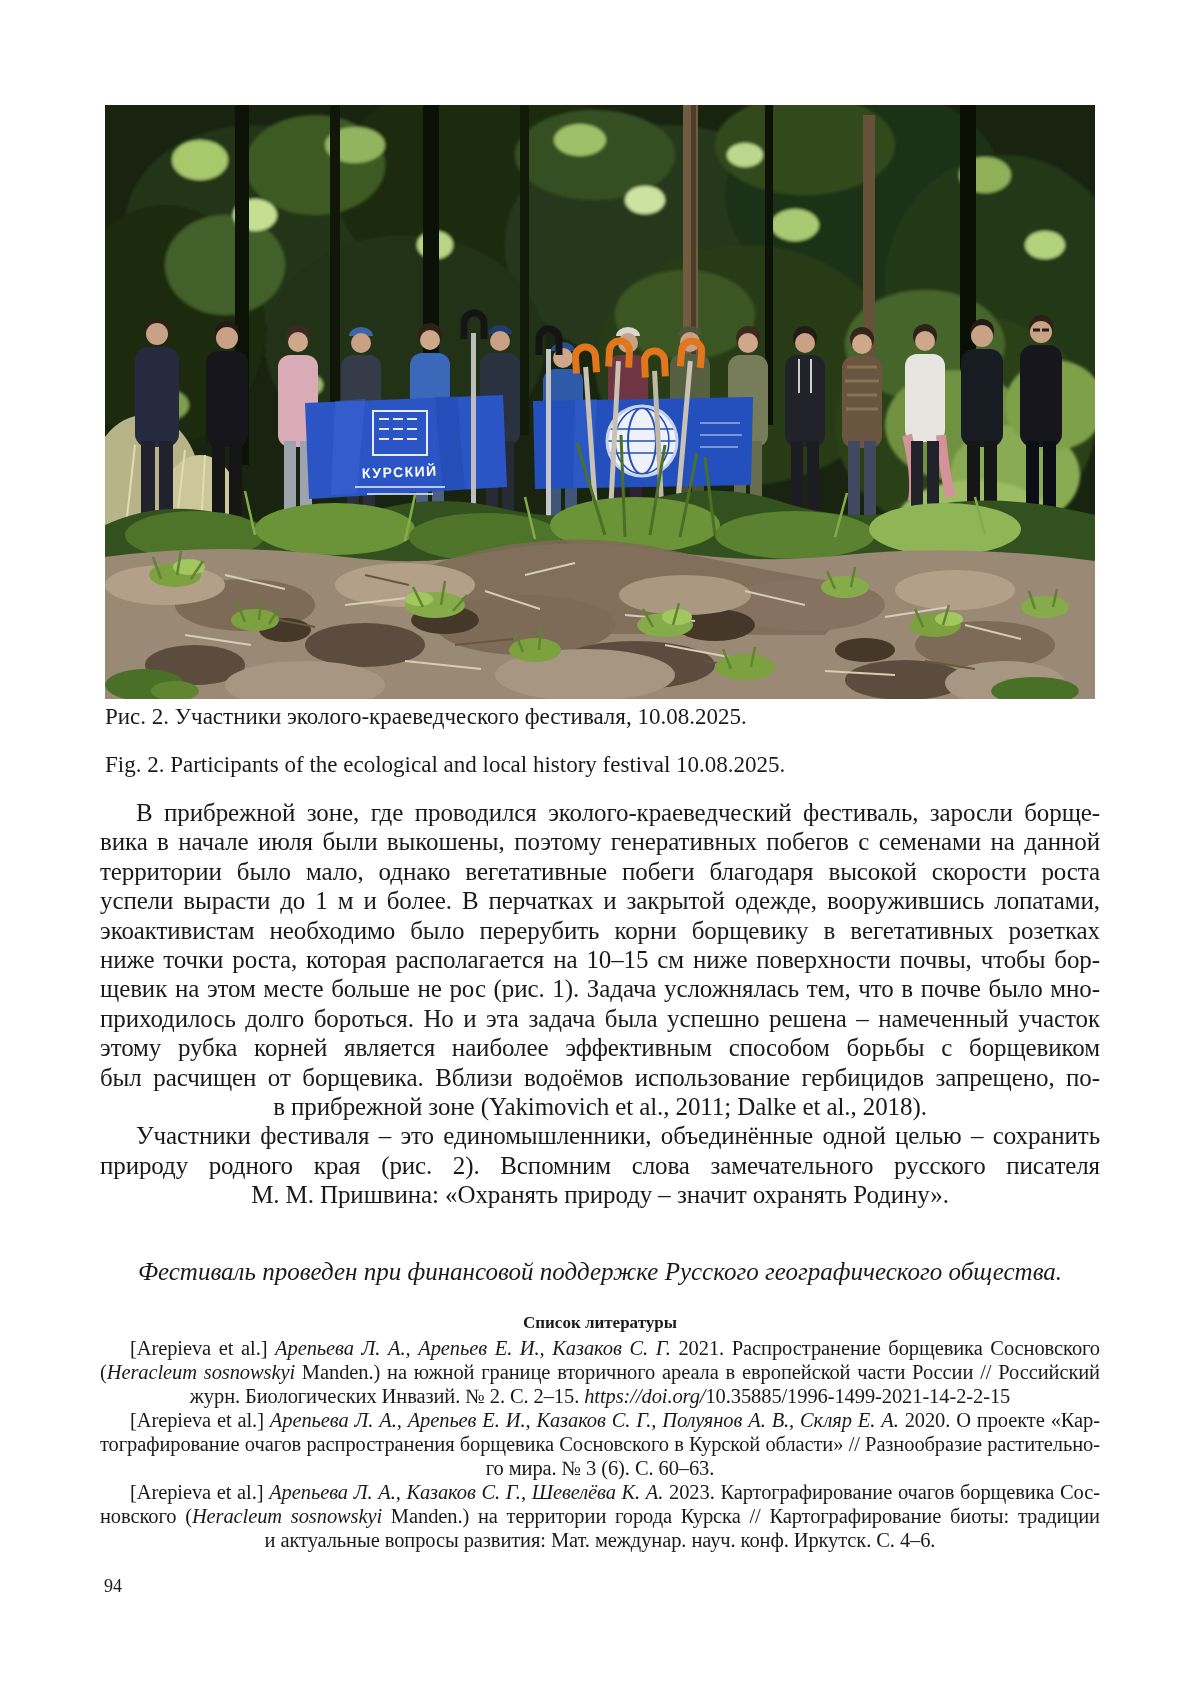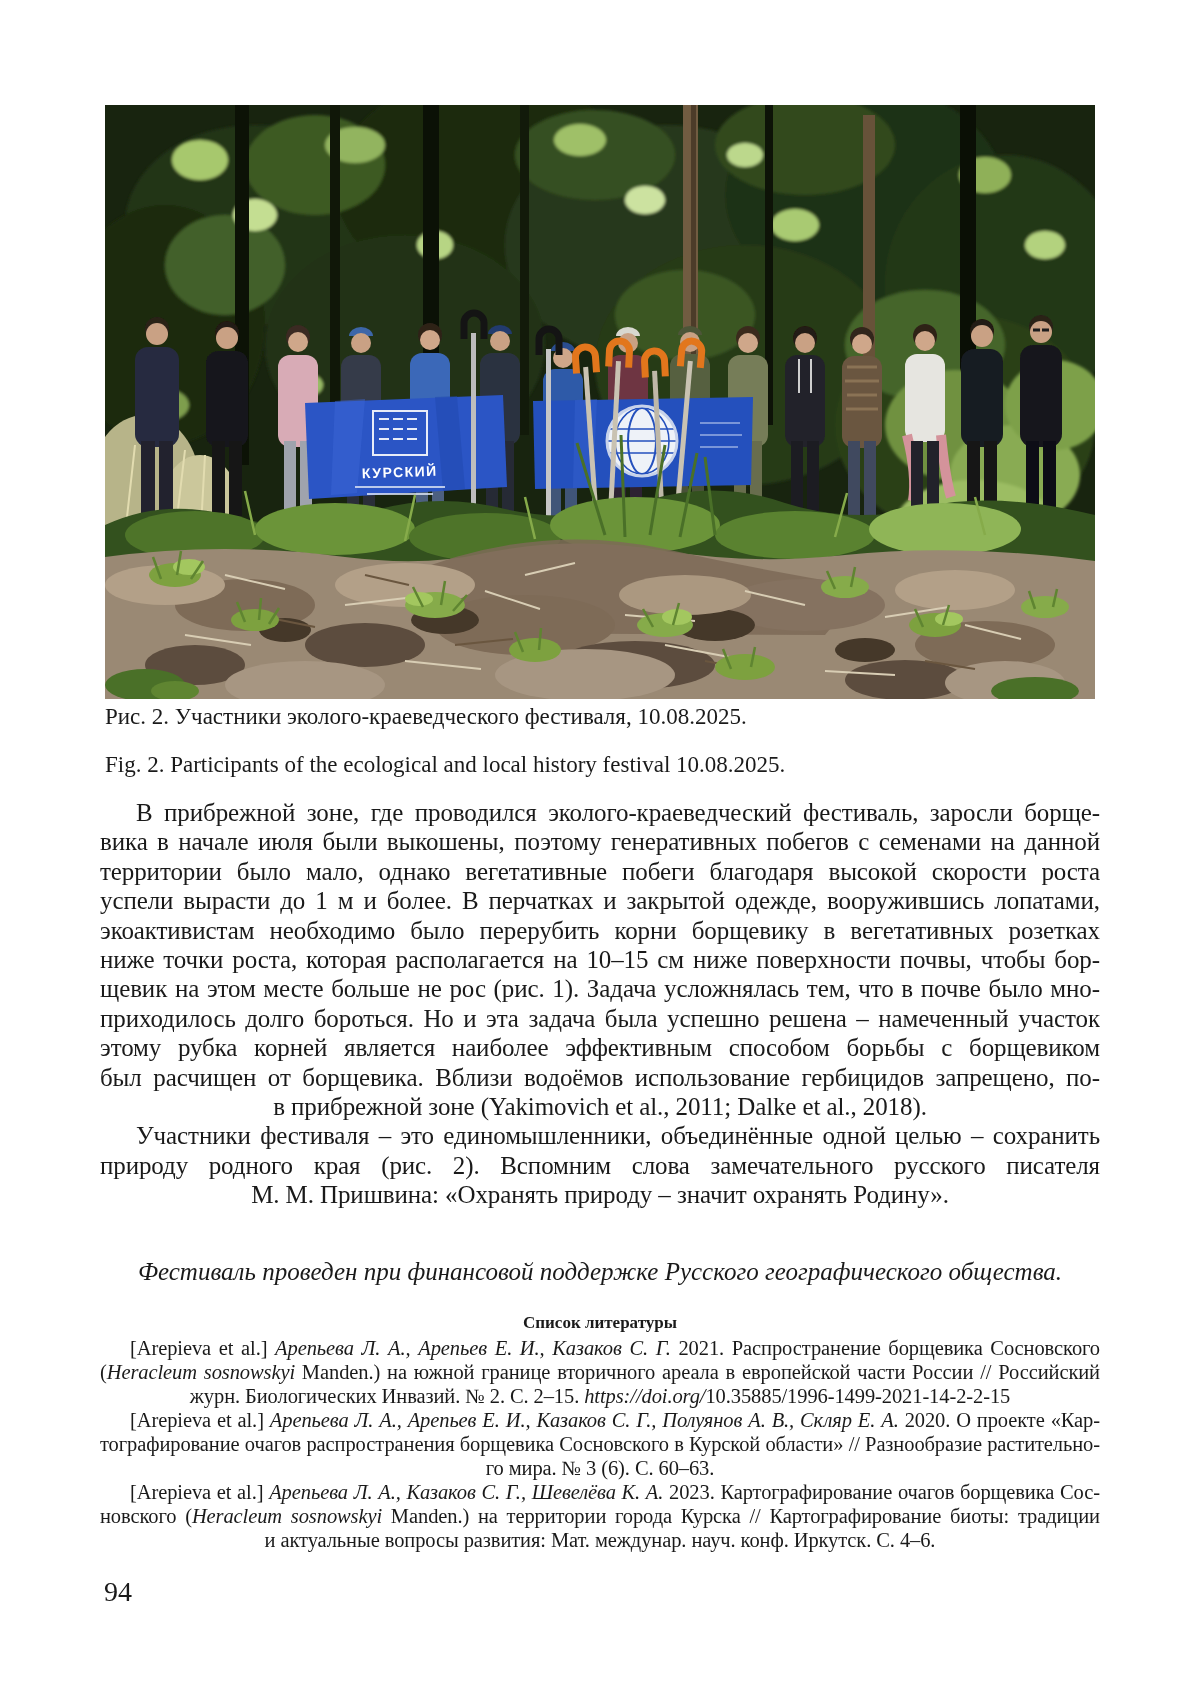--- a/index.html
+++ b/index.html
@@ -30,21 +30,21 @@
     position:absolute;left:100px;top:1307px;width:1000px;text-align:center;
     font-weight:bold;font-size:17px;line-height:32px;
   }
   .refs{
     position:absolute;left:100px;top:1336px;width:1000px;
     font-size:20.5px;line-height:24px;letter-spacing:-0.1px;
   }
   .refs .tline{height:24px;overflow:hidden;}
   .refs .findent{text-indent:30px;}
   .it{font-style:italic;}
-  .pagenum{position:absolute;left:104px;top:1576px;font-size:28px;}
+  .pagenum{position:absolute;left:104px;top:1576px;font-size:18px;}
 </style>
 </head>
 <body>
 
 <div class="sheet">
 
   <div class="photo">
     <svg viewBox="0 0 990 594" preserveAspectRatio="none">
       <defs>
         <filter id="soft">

